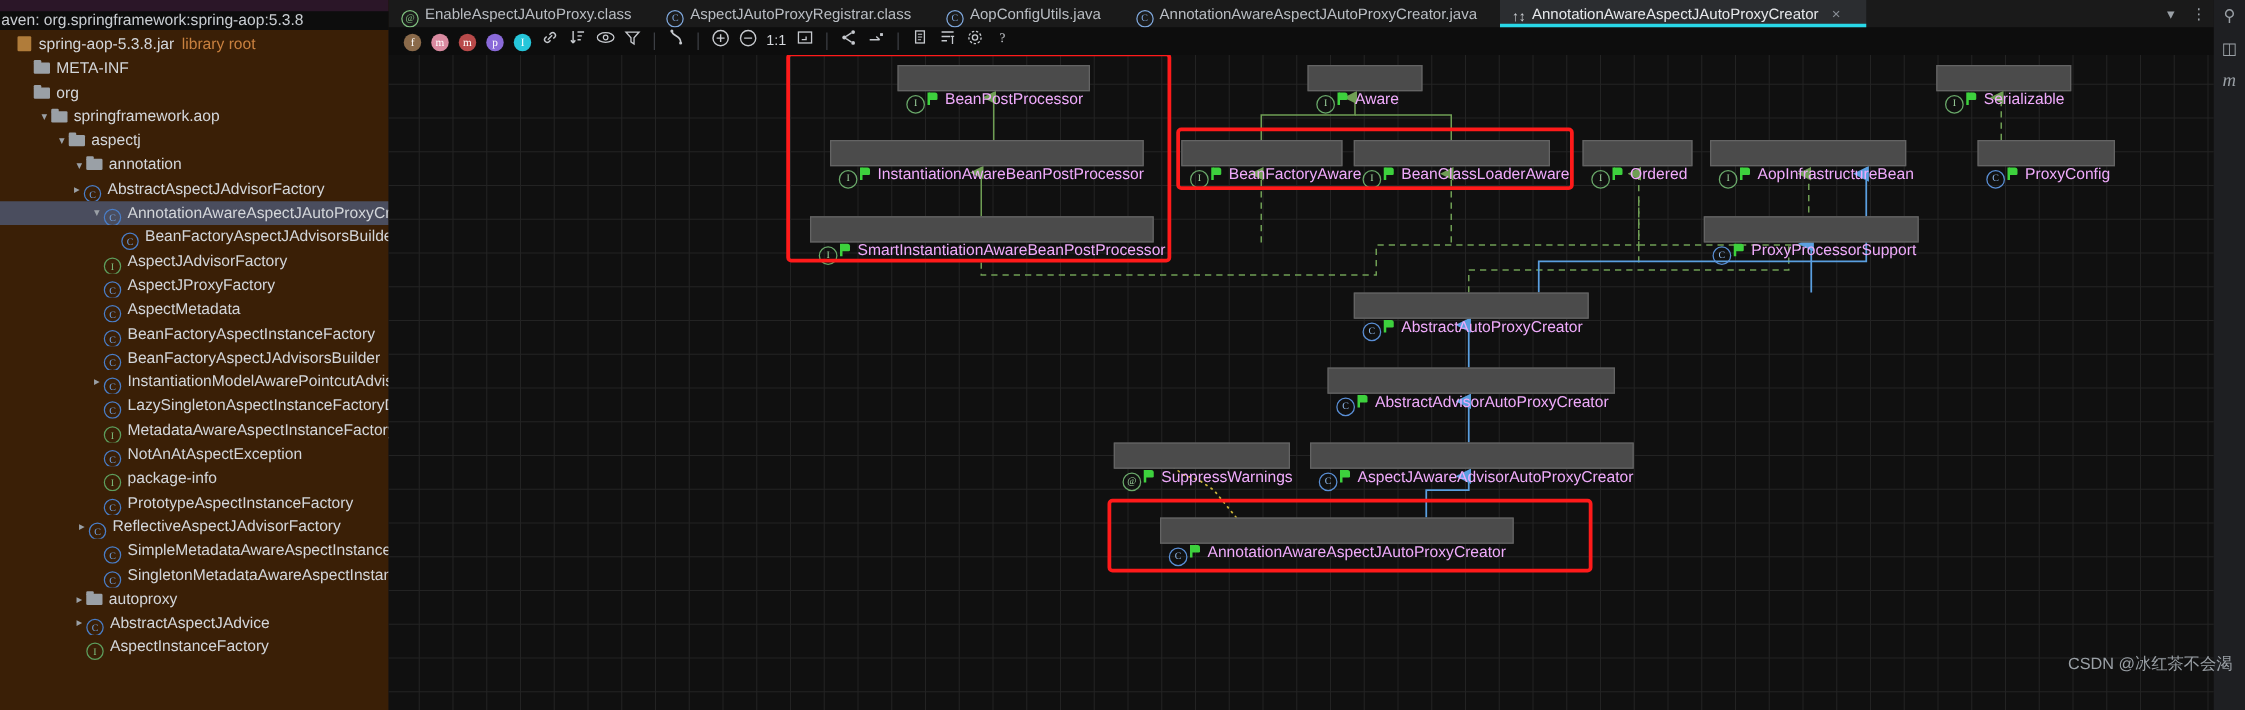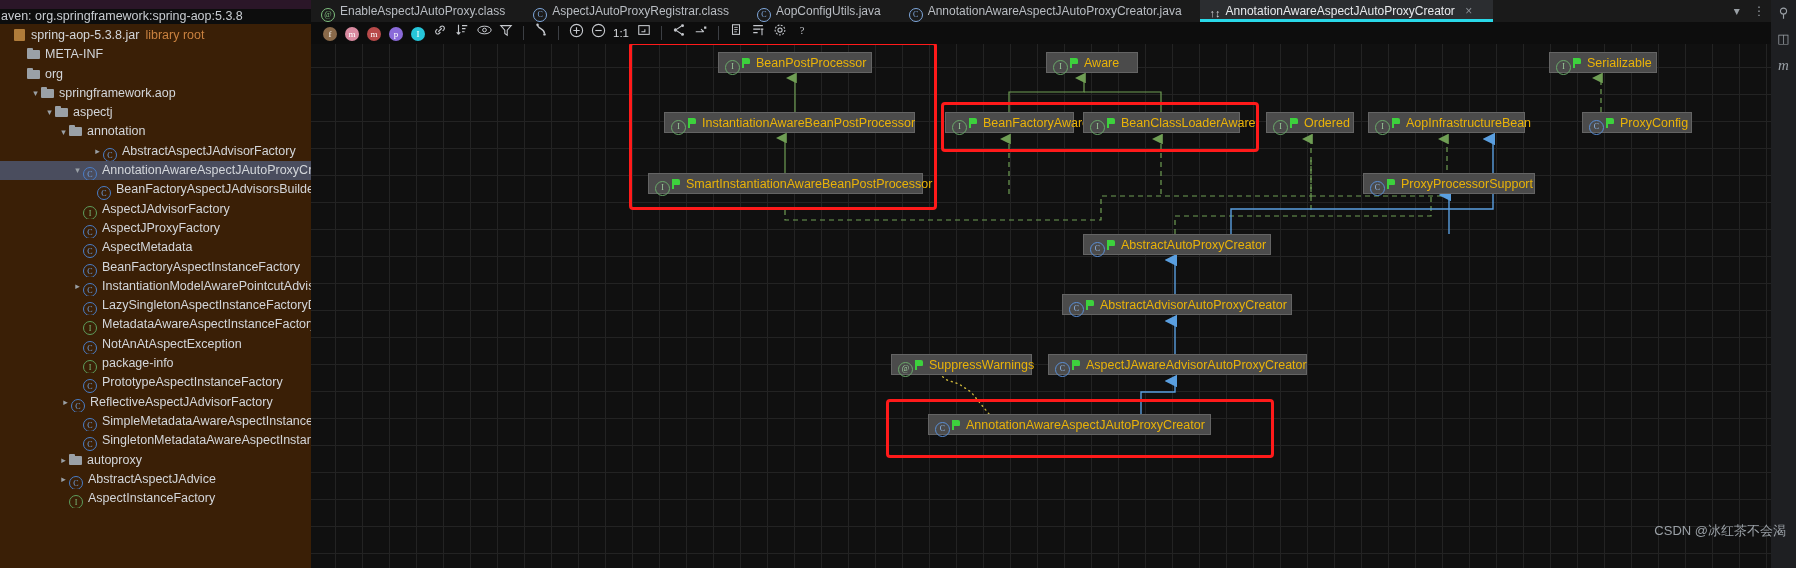--- a/index.html
+++ b/index.html
@@ -153,23 +153,23 @@
       linear-gradient(to bottom, #232323 1px, transparent 1px);
     background-size: 27px 27px;
     background-position: -3px -4px;
     overflow: hidden;
   }
   .node {
     position: absolute;
     height: 21px; line-height: 21px;
     background: #4b4b4b;
     border: 1px solid #646464;
-    color: #eab308;
+    color: #f0abfc;
     font-size: 12.5px;
-    padding: 0 10px 0 6px;
+    padding: 16px 10px 0 6px;
     white-space: nowrap;
     box-sizing: border-box;
     z-index: 5;
   }
   .node .nic {
     display: inline-block; width: 13px; height: 13px; border-radius: 50%;
     font-size: 8px; line-height: 12px; text-align: center;
     vertical-align: -2px; margin-right: 2px;
     font-family: "Liberation Serif", serif;
   }
@@ -228,27 +228,28 @@
     <div class="tree">
       <div class="tree-row" style="padding-left:2px;">
         <span class="arrow blank"></span><span class="ic ic-jar"></span><span>spring-aop-5.3.8.jar</span><span class="lib-root-tag">library root</span>
       </div>
       <div id="tree-items">
           <div class="tree-row" style="padding-left: 16px;"><span class="arrow blank"></span><span class="ic ic-folder"></span><span>META-INF</span></div>
           <div class="tree-row" style="padding-left: 16px;"><span class="arrow blank"></span><span class="ic ic-folder"></span><span>org</span></div>
           <div class="tree-row" style="padding-left: 30px;"><span class="arrow down"></span><span class="ic ic-folder"></span><span>springframework.aop</span></div>
           <div class="tree-row" style="padding-left: 44px;"><span class="arrow down"></span><span class="ic ic-folder"></span><span>aspectj</span></div>
           <div class="tree-row" style="padding-left: 58px;"><span class="arrow down"></span><span class="ic ic-folder"></span><span>annotation</span></div>
-          <div class="tree-row" style="padding-left: 92px;"><span class="arrow right"></span><span class="ic ic-class"></span><span>AbstractAspectJAdvisorFactory</span></div>
+          <div class="tree-row" style="padding-left: 56px;"><span class="arrow right"></span><span class="ic ic-class"></span><span>AbstractAspectJAdvisorFactory</span></div>
           <div class="tree-row selected" style="padding-left: 72px;"><span class="arrow down"></span><span class="ic ic-class"></span><span>AnnotationAwareAspectJAutoProxyCreator</span></div>
           <div class="tree-row" style="padding-left: 86px;"><span class="arrow blank"></span><span class="ic ic-class"></span><span>BeanFactoryAspectJAdvisorsBuilderAdapter</span></div>
           <div class="tree-row" style="padding-left: 72px;"><span class="arrow blank"></span><span class="ic ic-iface"></span><span>AspectJAdvisorFactory</span></div>
           <div class="tree-row" style="padding-left: 72px;"><span class="arrow blank"></span><span class="ic ic-class"></span><span>AspectJProxyFactory</span></div>
           <div class="tree-row" style="padding-left: 72px;"><span class="arrow blank"></span><span class="ic ic-class"></span><span>AspectMetadata</span></div>
           <div class="tree-row" style="padding-left: 72px;"><span class="arrow blank"></span><span class="ic ic-class"></span><span>BeanFactoryAspectInstanceFactory</span></div>
+          <div class="tree-row" style="padding-left: 72px;"><span class="arrow blank"></span><span class="ic ic-class"></span><span>BeanFactoryAspectJAdvisorsBuilder</span></div>
           <div class="tree-row" style="padding-left: 72px;"><span class="arrow right"></span><span class="ic ic-class"></span><span>InstantiationModelAwarePointcutAdvisorImpl</span></div>
           <div class="tree-row" style="padding-left: 72px;"><span class="arrow blank"></span><span class="ic ic-class"></span><span>LazySingletonAspectInstanceFactoryDecorator</span></div>
           <div class="tree-row" style="padding-left: 72px;"><span class="arrow blank"></span><span class="ic ic-iface"></span><span>MetadataAwareAspectInstanceFactory</span></div>
           <div class="tree-row" style="padding-left: 72px;"><span class="arrow blank"></span><span class="ic ic-class"></span><span>NotAnAtAspectException</span></div>
           <div class="tree-row" style="padding-left: 72px;"><span class="arrow blank"></span><span class="ic ic-iface"></span><span>package-info</span></div>
           <div class="tree-row" style="padding-left: 72px;"><span class="arrow blank"></span><span class="ic ic-class"></span><span>PrototypeAspectInstanceFactory</span></div>
           <div class="tree-row" style="padding-left: 60px;"><span class="arrow right"></span><span class="ic ic-class"></span><span>ReflectiveAspectJAdvisorFactory</span></div>
           <div class="tree-row" style="padding-left: 72px;"><span class="arrow blank"></span><span class="ic ic-class"></span><span>SimpleMetadataAwareAspectInstanceFactory</span></div>
           <div class="tree-row" style="padding-left: 72px;"><span class="arrow blank"></span><span class="ic ic-class"></span><span>SingletonMetadataAwareAspectInstanceFactory</span></div>
           <div class="tree-row" style="padding-left: 58px;"><span class="arrow right"></span><span class="ic ic-folder"></span><span>autoproxy</span></div>

